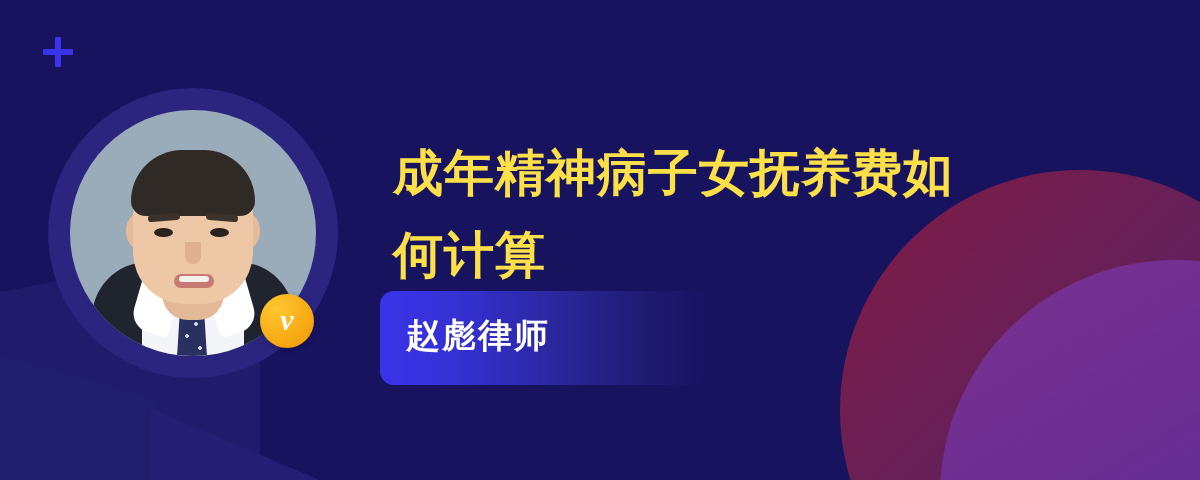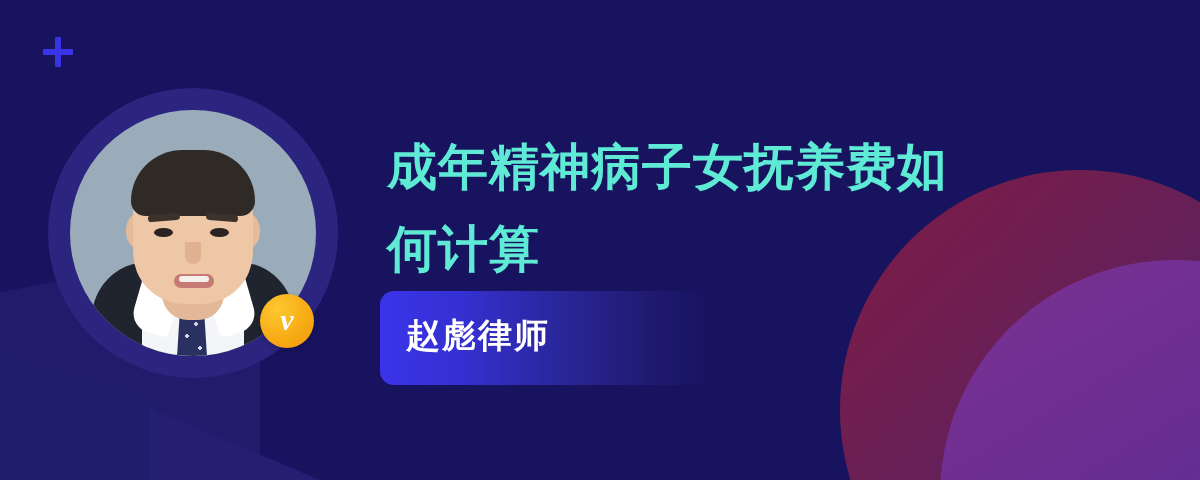--- a/index.html
+++ b/index.html
@@ -287,26 +287,26 @@
   }
 
   
   .content {
     position: absolute;
     left: 385px;
     top: 124px;
     width: 700px;
   }
   .headline {
-    color: #5eead4;
+    color: #fde047;
     font-size: 50px;
     font-weight: 700;
     line-height: 82px;
     letter-spacing: 1px;
-    margin: 2px;
+    margin: 8px;
     white-space: pre-line;
   }
   .cta-button {
     position: absolute;
     left: 380px;
     top: 291px;
     width: 330px;
     height: 94px;
     border: 0;
     border-radius: 14px;

